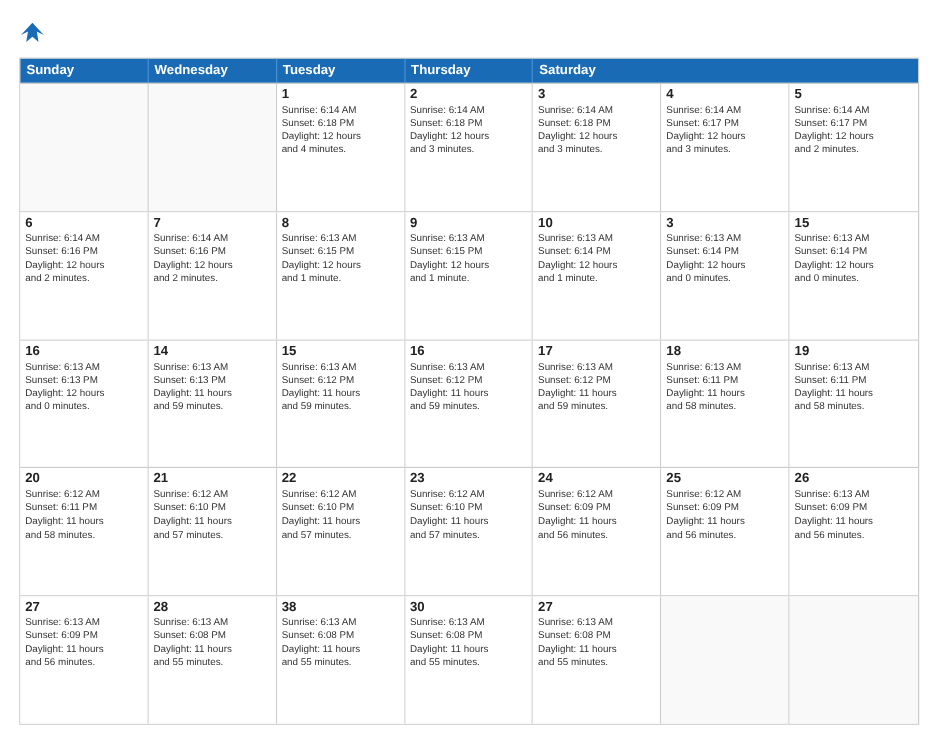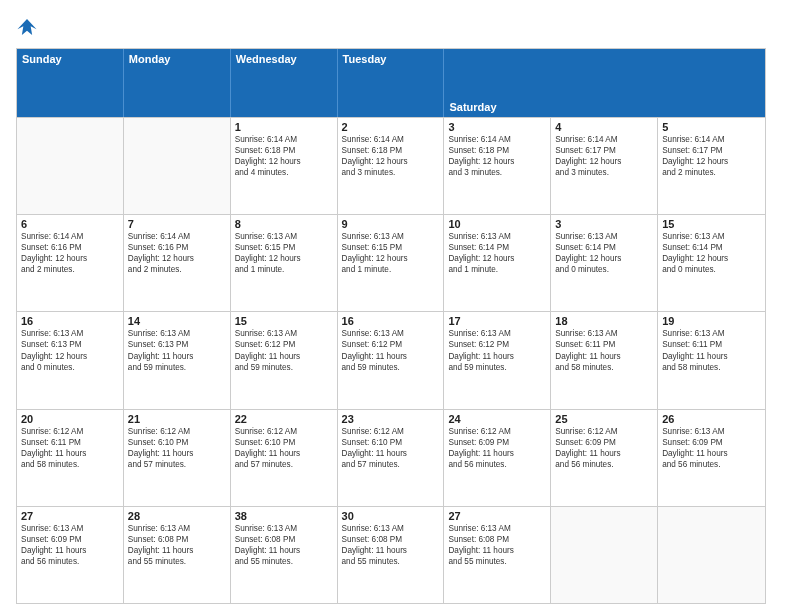--- a/index.html
+++ b/index.html
@@ -65,21 +65,21 @@
       grid-template-columns: repeat(7, 1fr);
       background: #1a6bb5;
     }
     .cal-header-cell {
       color: #fff;
       font-size: 11px;
       font-weight: bold;
       padding: 4px 5px;
       border-right: 1px solid #4a8fd0;
     }
-    .cal-header-cell:last-child { border-right: none; margin-top: 48px; }
+    .cal-header-cell:last-child { border-right: none; }
     .cal-body {
       flex: 1;
       display: flex;
       flex-direction: column;
     }
     .cal-row {
       display: grid;
       grid-template-columns: repeat(7, 1fr);
       flex: 1;
       border-top: 1px solid #ccc;
@@ -121,23 +121,23 @@
     </div>
     <div class="title-block">
       <div class="month-title"></div>
       <div class="location-title"></div>
     </div>
   </div>
 
   <div class="calendar">
     <div class="cal-header">
     <div class="cal-header-cell">Sunday</div>
-        <div class="cal-header-cell">Monday</div>
         <div class="cal-header-cell">Wednesday</div>
         <div class="cal-header-cell">Tuesday</div>
+        <div class="cal-header-cell">Thursday</div>
         <div class="cal-header-cell">Saturday</div>
       </div>
     <div class="cal-body">
     <div class="cal-row">
           <div class="cal-cell empty"></div>
           <div class="cal-cell empty"></div>
           <div class="cal-cell">
             <div class="day-num">1</div>
             <div class="cell-line">Sunrise: 6:14 AM</div>
             <div class="cell-line">Sunset: 6:18 PM</div>

